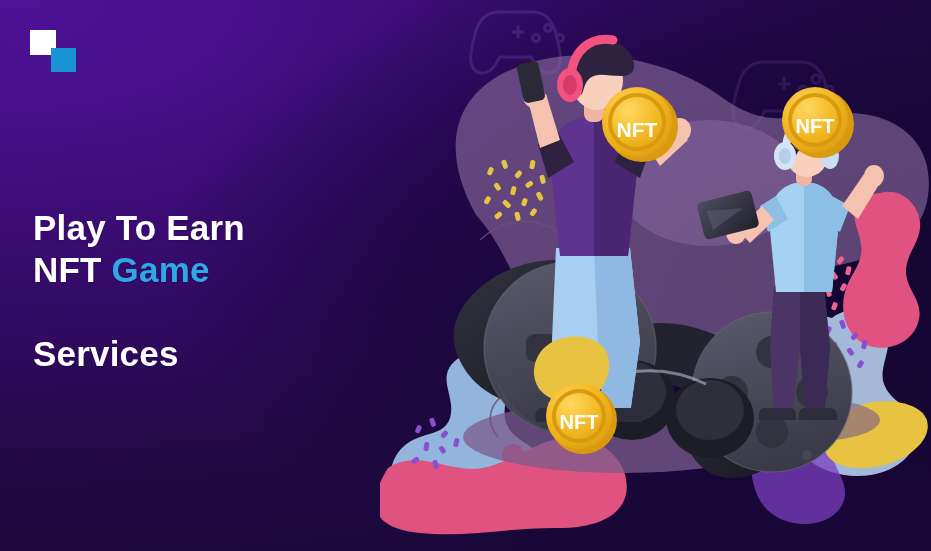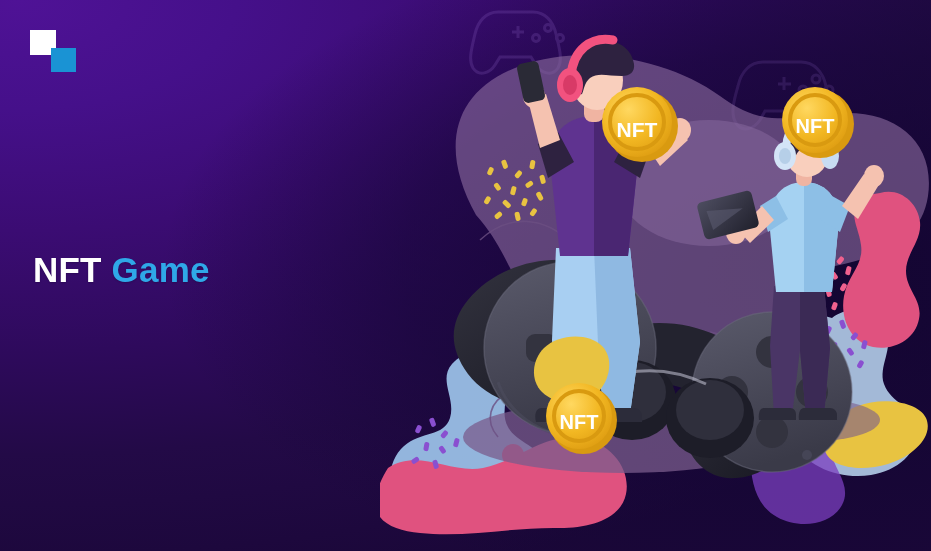--- a/index.html
+++ b/index.html
@@ -42,23 +42,24 @@
 <body>
 
 <div id="banner">
 
   <div class="logo">
     <span class="sq sq-w"></span>
     <span class="sq sq-b"></span>
   </div>
 
   <h1 class="headline">
-    <br>
+    <span>Play To Earn</span><br>
     <span>NFT </span><span class="accent">Game</span><br>
     <br>
+    <span>Services</span>
   </h1>
 
   <div class="art">
   <svg viewBox="0 0 551 551" xmlns="http://www.w3.org/2000/svg">
     <defs>
       <radialGradient id="coinG" cx="38%" cy="32%" r="78%">
         <stop offset="0%" stop-color="#ffd860"></stop>
         <stop offset="55%" stop-color="#f2b722"></stop>
         <stop offset="100%" stop-color="#dc9a10"></stop>
       </radialGradient>

